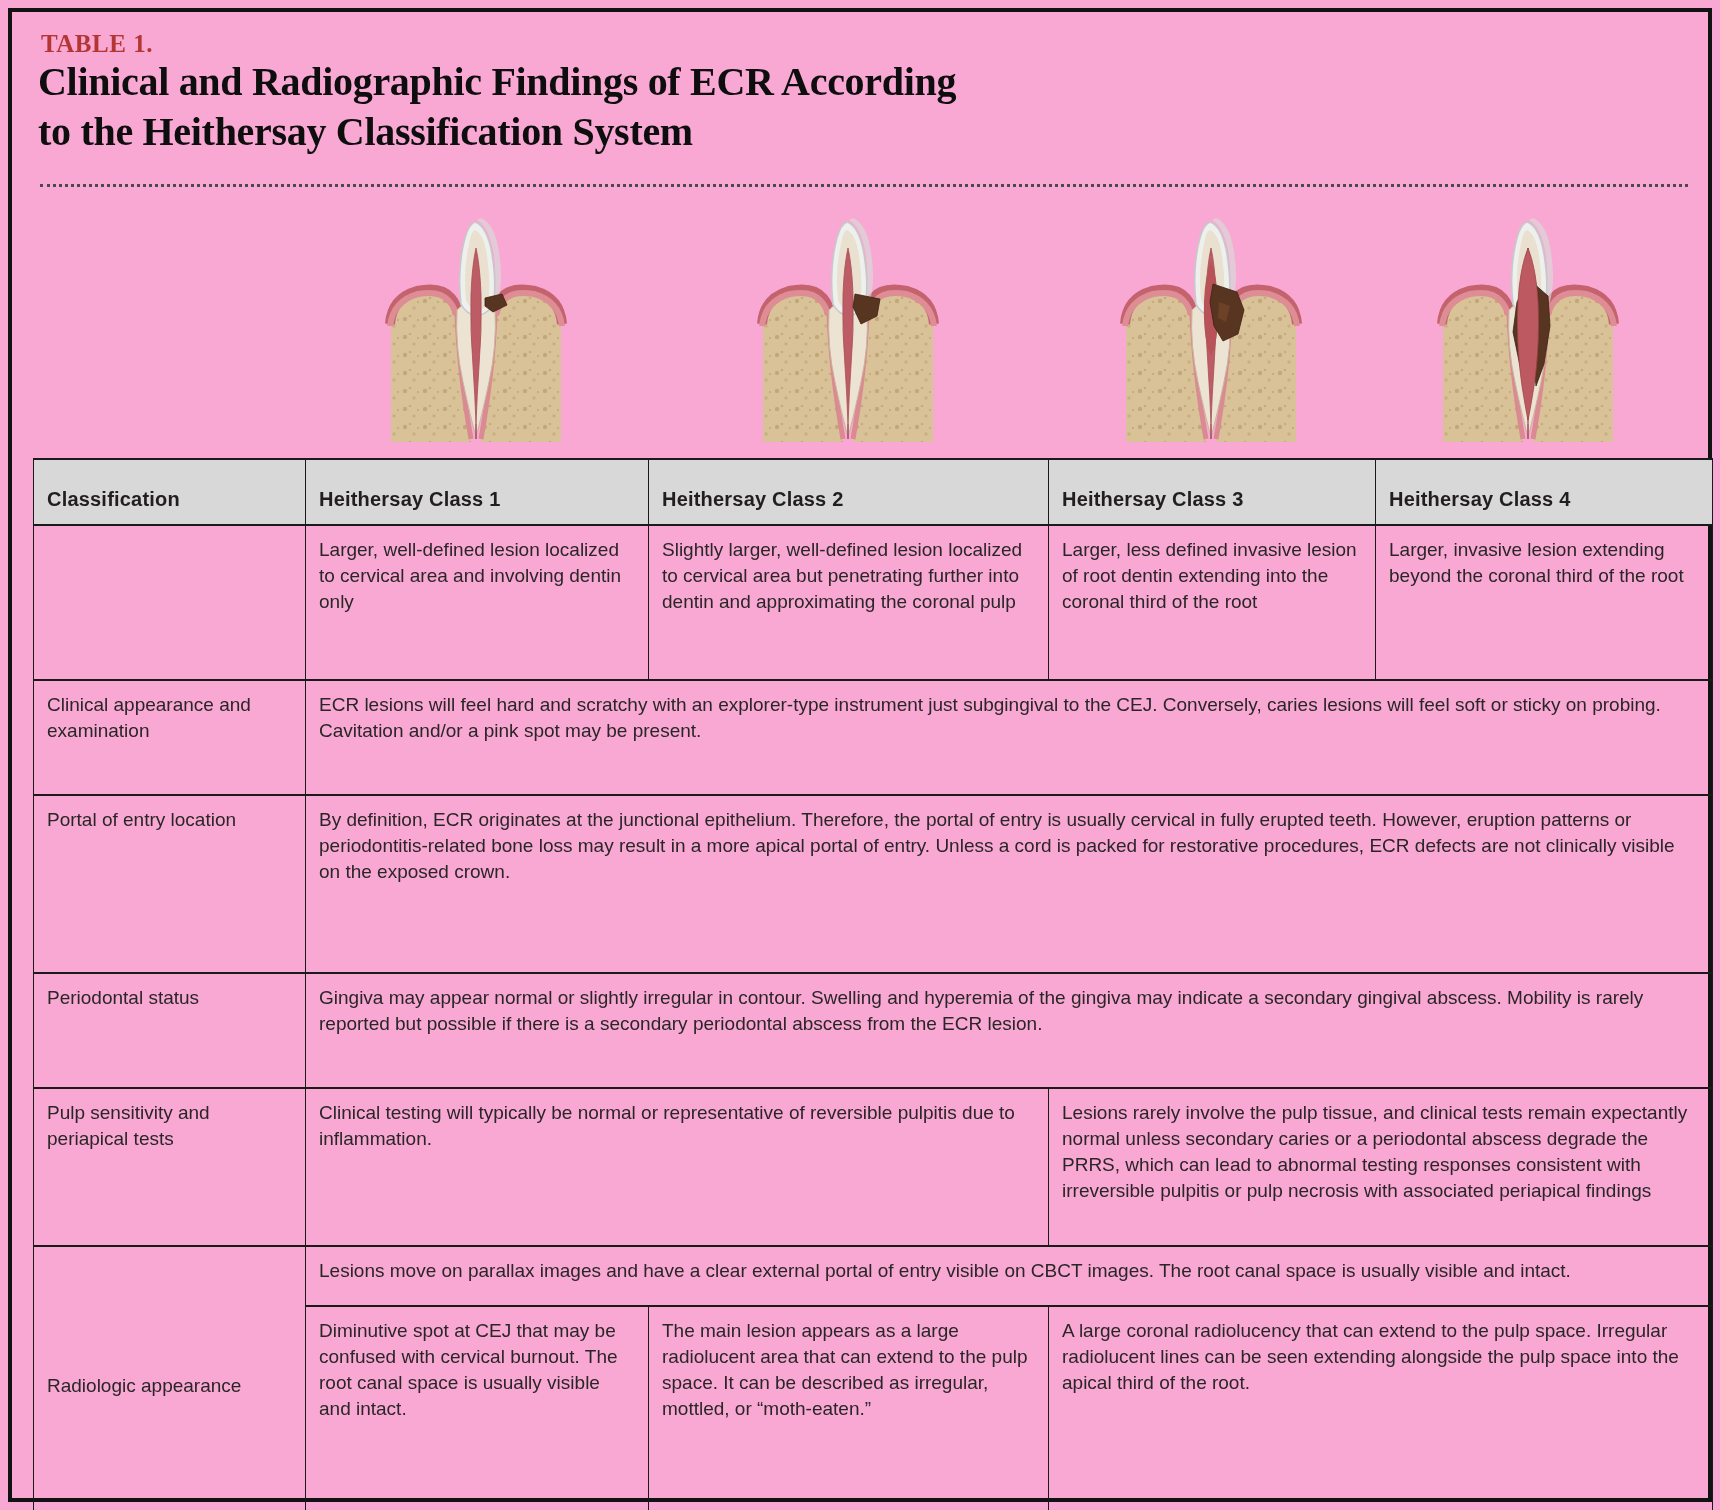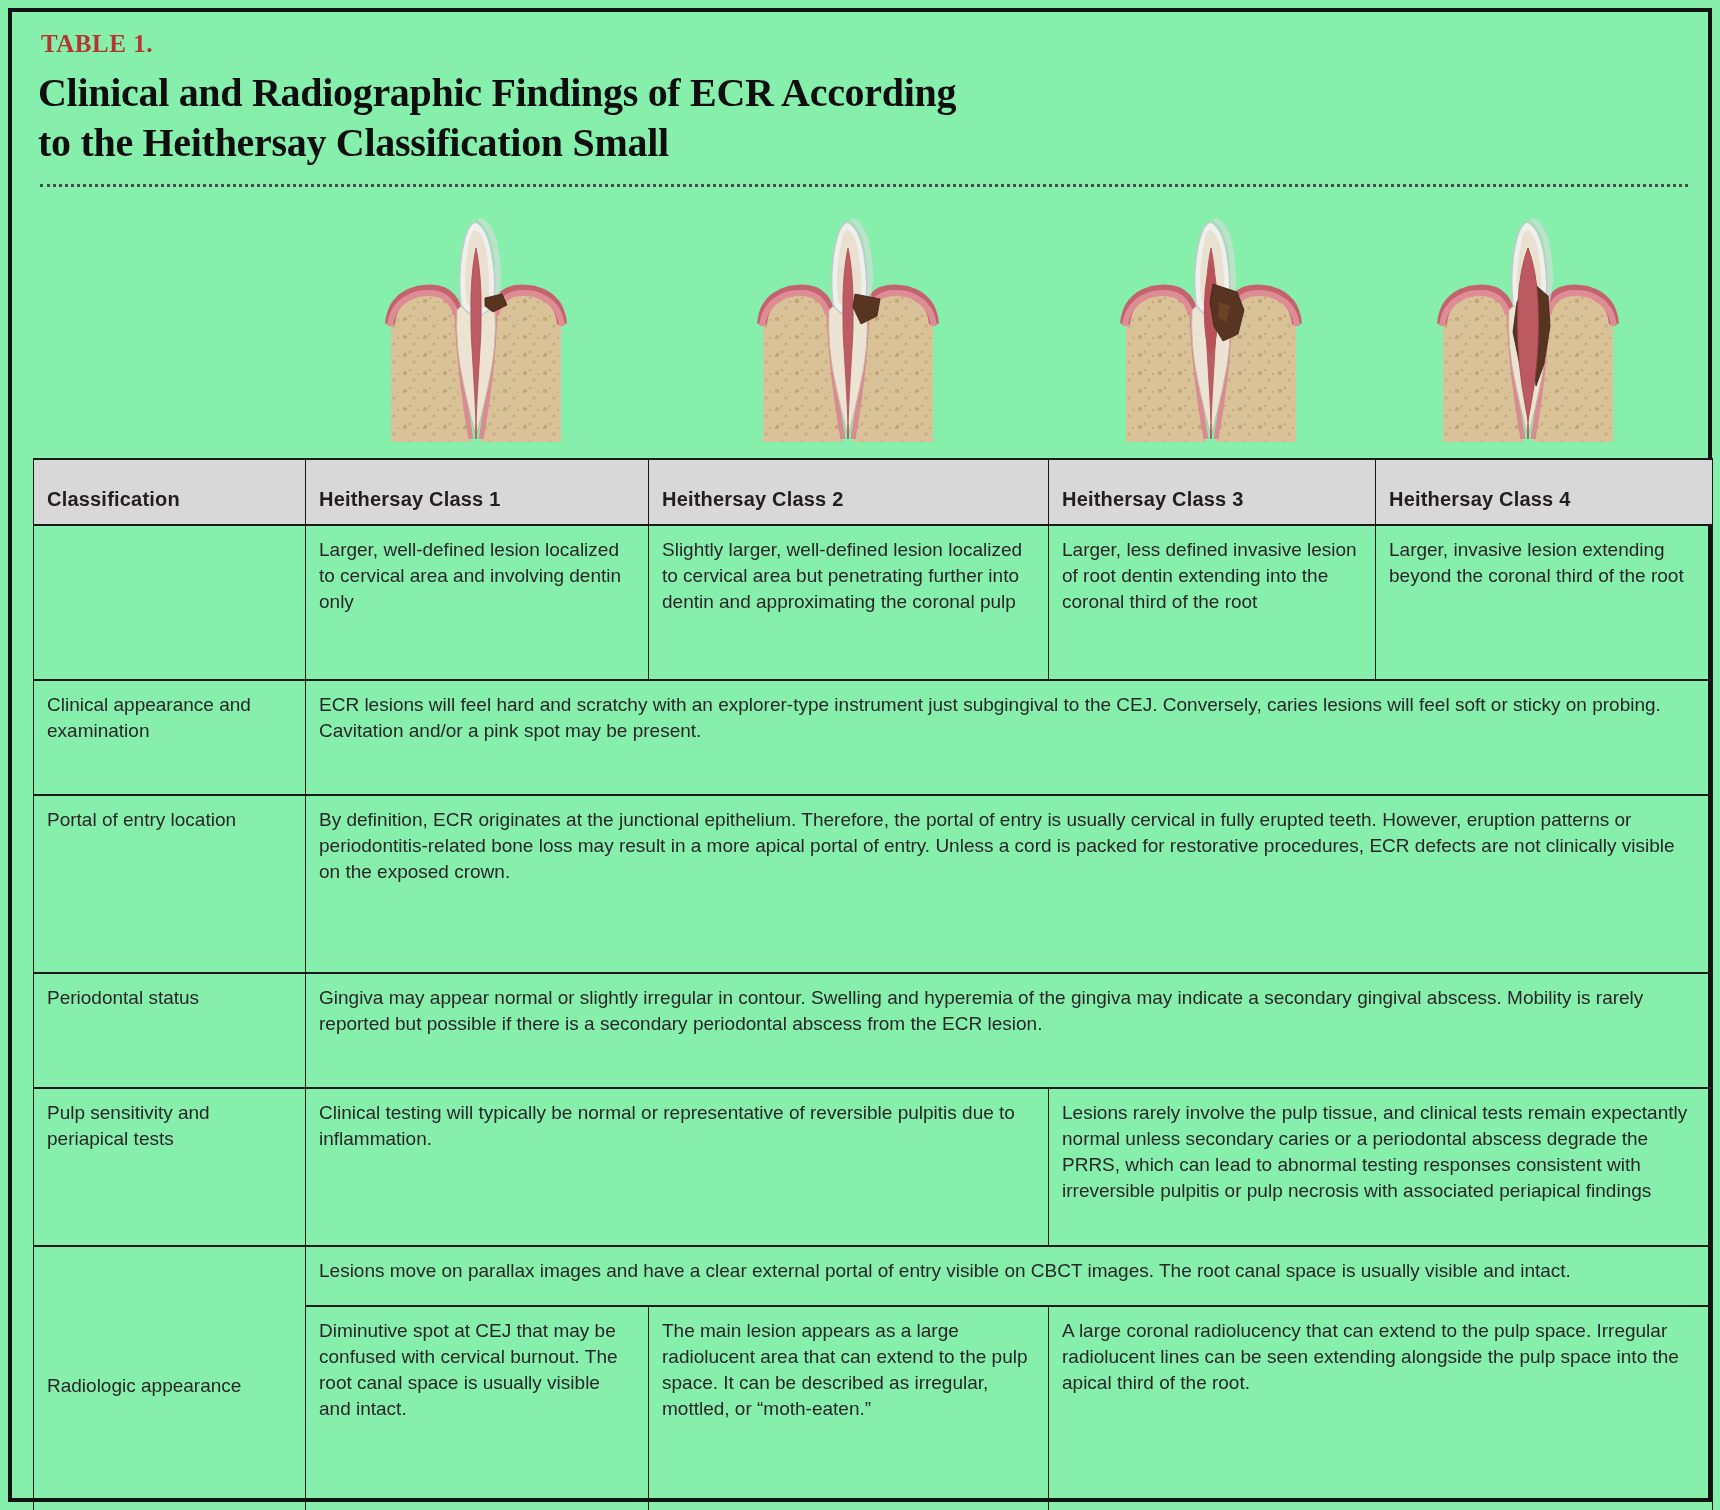--- a/index.html
+++ b/index.html
@@ -1,38 +1,38 @@
 <!DOCTYPE html>
 <html><head>
 <meta charset="utf-8">
 <style>
   html,body{margin:0;padding:0;background:#ffffff;}
   .page{
     position:relative;
     width:1720px;height:1510px;
-    background:#86efac;
+    background:#f9a8d4;
     font-family:"Liberation Sans", sans-serif;
     color:#221e1f;
     overflow:hidden;
   }
   .frame{
     position:absolute;left:8px;top:8px;right:8px;bottom:8px;
     border:4px solid #121212;
     pointer-events:none;
   }
   .table-label{
     position:absolute;left:41px;top:30px;
     font-family:"Liberation Serif", serif;
     font-weight:700;
     font-size:25px;
     letter-spacing:0.5px;
     color:#b43632;
   }
   .page-title{
-    position:absolute;left:38px;top:68px;
+    position:absolute;left:38px;top:57px;
     font-family:"Liberation Serif", serif;
     font-weight:700;
     font-size:40px;
     line-height:50px;
     color:#0e0e0e;
     letter-spacing:-0.3px;
   }
   .dotted-divider{
     position:absolute;left:40px;top:184px;width:1648px;height:0;
     border-top:3px dotted #4a4a4a;
@@ -81,21 +81,21 @@
 </head>
 <body>
 
 <div class="page">
   <div class="frame"></div>
 
   <div class="table-label">TABLE 1.</div>
 
   <div class="page-title">
     <div>Clinical and Radiographic Findings of ECR According</div>
-    <div>to the Heithersay Classification Small</div>
+    <div>to the Heithersay Classification System</div>
   </div>
 
   <div class="dotted-divider"></div>
 
   <div class="illos">
 
     <svg class="illo-1" viewBox="0 0 190 240" role="img" aria-label="Tooth cross-section with small cervical lesion (Heithersay Class 1)">
       <defs>
         <pattern id="boneSpeck" width="20" height="18" patternUnits="userSpaceOnUse">
           <circle cx="4" cy="5" r="2.2" fill="#b2925f" opacity="0.55"></circle>

